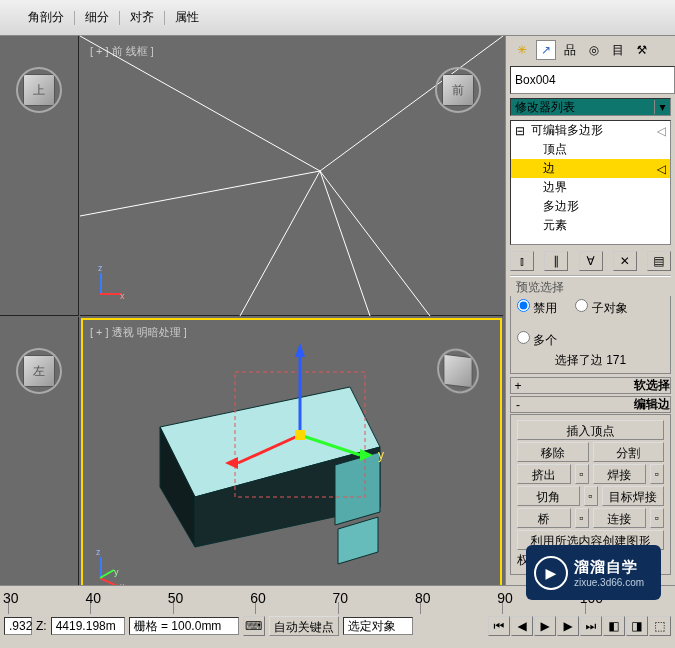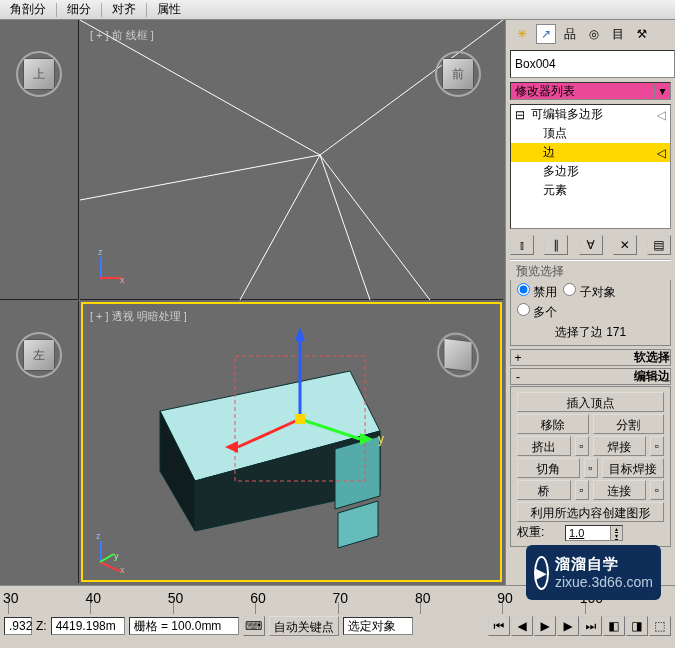--- a/index.html
+++ b/index.html
@@ -1,18 +1,18 @@
 <!DOCTYPE html>
 <html><head>
 <meta charset="utf-8">
 <style>
 * { box-sizing: border-box; margin: 0; padding: 0; font-family: "Microsoft YaHei", SimSun, Arial, sans-serif; font-size: 12px; }
 body { background: #c0c0c0; width: 675px; height: 648px; overflow: hidden; position: relative; }
 
-.menubar { background: linear-gradient(#f0f0f0, #d8d8d8); height: 20px; display: flex; align-items: center; border-bottom: 1px solid #888; padding-left: 2px; text-align: right; }
+.menubar { background: linear-gradient(#f0f0f0, #d8d8d8); height: 36px; display: flex; align-items: center; border-bottom: 1px solid #888; padding-left: 20px; text-align: right; }
 .menu-item { padding: 2px 8px; cursor: default; }
 .menu-sep { border-right: 1px solid #aaa; height: 14px; margin: 0 2px; }
 
 .main-area { display: flex; height: 565px; }
 .viewports { width: 505px; background: #6b6b6b; position: relative; }
 .vp { position: absolute; background: #6b6b6b; }
 .vp-tl { left: 0; top: 0; width: 79px; height: 280px; border-right: 1px solid #222; border-bottom: 1px solid #222; }
 .vp-tr { left: 80px; top: 0; width: 423px; height: 280px; border-bottom: 1px solid #222; }
 .vp-bl { left: 0; top: 281px; width: 79px; height: 282px; border-right: 1px solid #222; }
 .vp-br { left: 80px; top: 281px; width: 423px; height: 282px; }
@@ -27,40 +27,40 @@
 .axis-gizmo .y { position: absolute; left: 8px; bottom: 8px; width: 16px; height: 2px; background: #3aff3a; transform: rotate(-30deg); transform-origin: left; }
 .axis-gizmo span { position: absolute; font-size: 9px; color: #ccc; }
 .persp-scene { position: absolute; inset: 0; }
 
 .side-panel { width: 170px; background: #d4d0c8; border-left: 1px solid #888; display: flex; flex-direction: column; }
 .tool-row { display: flex; gap: 4px; padding: 4px 6px; align-items: center; }
 .tool-ico { width: 20px; height: 20px; display: inline-flex; align-items: center; justify-content: center; border: 1px solid transparent; }
 .tool-ico.active { border: 1px solid #888; background: #fff; }
 .name-field { display: flex; padding: 2px 4px; gap: 4px; }
 .name-input { flex: 1; background: #fff; border: 1px inset #888; padding: 2px 4px; height: 28px; }
-.dropdown { display: flex; margin: 2px 4px; border: 1px inset #888; background: #ec4899; height: 18px; align-items: center; }
+.dropdown { display: flex; margin: 2px 4px; border: 1px inset #888; background: #0f766e; height: 18px; align-items: center; }
 .dropdown .dd-text { flex: 1; padding: 0 4px; }
 .dropdown .dd-btn { width: 16px; text-align: center; border-left: 1px solid #888; }
 
 .modstack { margin: 2px 4px; border: 1px inset #888; background: #fff; height: 125px; overflow: hidden; }
 .mod-row { display: flex; align-items: center; padding: 1px 4px; gap: 4px; }
 .mod-row.sel { background: #ffd800; }
 .mod-row .eye-spacer { width: 12px; }
 .mod-sub { padding-left: 32px; }
 
 .stack-btns { display: flex; gap: 2px; padding: 4px; justify-content: space-between; }
 .stack-btn { width: 24px; height: 20px; border: 1px outset #ccc; background: #d4d0c8; display: inline-flex; align-items: center; justify-content: center; }
 
 .rollout-head { background: #d4d0c8; border: 1px solid #888; margin: 1px 4px; height: 17px; display: flex; align-items: center; }
 .rollout-head .pm { width: 14px; text-align: center; }
 .rollout-head .rl-title { flex: 1; text-align: right; font-weight: bold; }
 
 .panel-body { padding: 3px 6px; border: 1px solid #888; margin: 0 4px 2px 4px; background: #d4d0c8; }
 .panel-body label { margin-right: 4px; }
-.radio-row { display: flex; gap: 2px; flex-wrap: wrap; align-items: flex-end; }
+.radio-row { display: flex; gap: 14px; flex-wrap: wrap; align-items: flex-end; }
 .sel-count { text-align: center; padding: 3px 0 1px; }
 
 .btn-row { display: flex; gap: 4px; margin: 2px 0; }
 .pbtn { flex: 1; border: 1px outset #ddd; background: #d4d0c8; padding: 2px 0; text-align: center; height: 20px; }
 .pbtn.wide { flex: 1; }
 .spin-input { display: flex; border: 1px inset #888; background: #fff; height: 16px; text-decoration: underline; }
 .spin-input input { border: none; width: 44px; padding: 0 3px; font-size: 11px; }
 .spin-input .spin { width: 12px; display: flex; flex-direction: column; }
 .spin-input .spin div { height: 7px; font-size: 6px; line-height: 6px; text-align: center; background: #d4d0c8; border-left: 1px solid #888; }
 
@@ -69,21 +69,21 @@
 .tick { flex: 1; position: relative; border-left: 1px solid #888; height: 12px; }
 .tick-label { position: absolute; top: -12px; left: -6px; font-size: 14px; }
 .status-row { display: flex; align-items: center; gap: 4px; padding: 2px 4px; height: 24px; }
 .status-field { border: 1px inset #888; background: #fff; padding: 1px 4px; height: 18px; display: inline-flex; align-items: center; }
 .play-btns { display: flex; gap: 1px; margin-left: auto; }
 .play-btn { width: 22px; height: 20px; border: 1px outset #ccc; background: #d4d0c8; display: inline-flex; align-items: center; justify-content: center; }
 
 .watermark { position: absolute; right: 14px; bottom: 48px; width: 135px; height: 55px; background: #0e2e59; border-radius: 6px; display: flex; align-items: center; gap: 6px; padding: 4px 8px; color: #fff; }
 .watermark .logo { width: 34px; height: 34px; border-radius: 50%; border: 2px solid #fff; display: flex; align-items: center; justify-content: center; font-size: 14px; }
 .watermark .t1 { font-size: 15px; font-weight: bold; letter-spacing: 1px; }
-.watermark .t2 { font-size: 14px; color: #bcd; }
+.watermark .t2 { font-size: 10px; color: #bcd; }
 
 svg { overflow: visible; }
 </style>
 </head>
 <body>
 
 <div class="menubar">
   <span class="menu-item">角剖分</span>
   <span class="menu-sep"></span>
   <span class="menu-item">细分</span>
@@ -203,20 +203,23 @@
         <span>可编辑多边形</span>
         <span style="margin-left:auto;color:#888">◁</span>
       </div>
       <div class="mod-row mod-sub">
           <span>顶点</span>
         </div>
       <div class="mod-row mod-sub sel">
         <span>边</span>
         <span style="margin-left:auto;">◁</span>
       </div>
+      <div class="mod-row mod-sub">
+          <span>边界</span>
+        </div>
       <div class="mod-row mod-sub">
           <span>多边形</span>
         </div>
       <div class="mod-row mod-sub">
           <span>元素</span>
         </div>
     </div>
 
     <div class="stack-btns">
       <span class="stack-btn">⫾</span>

